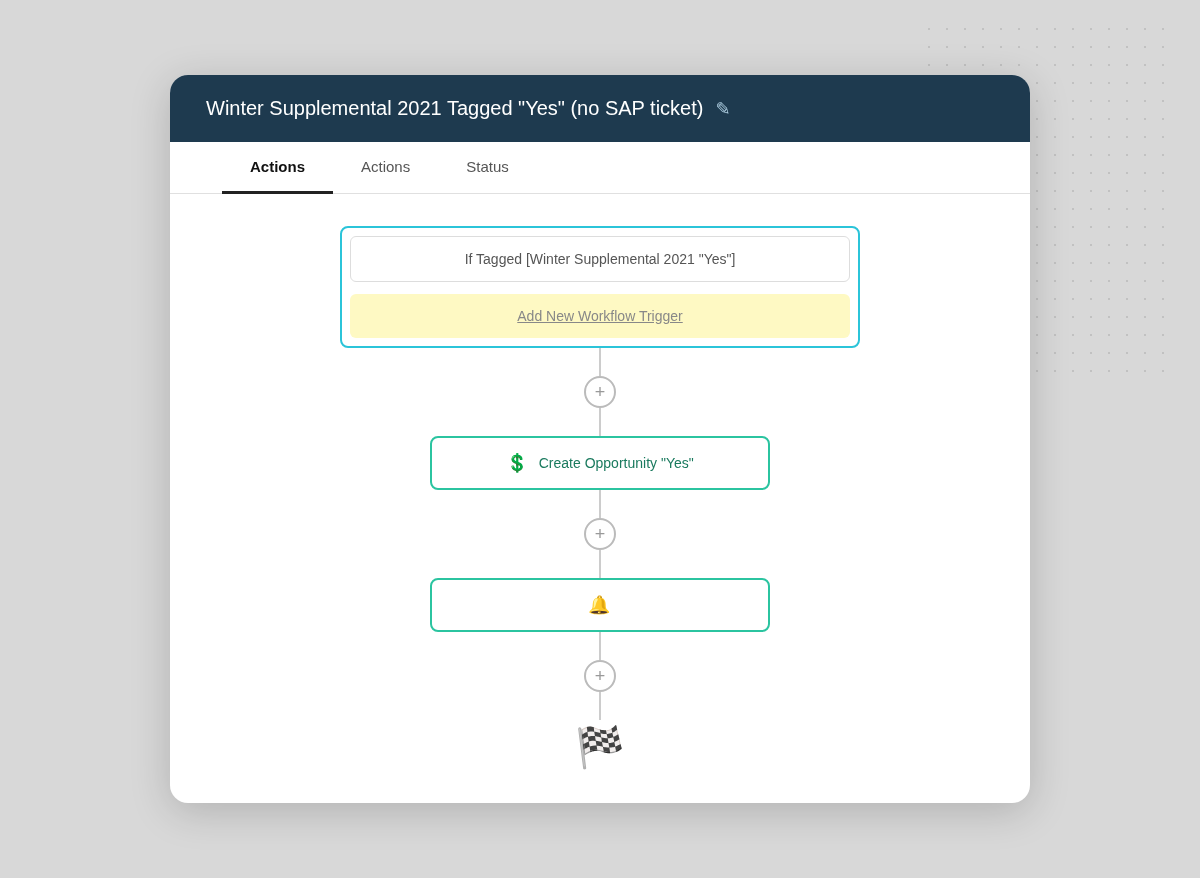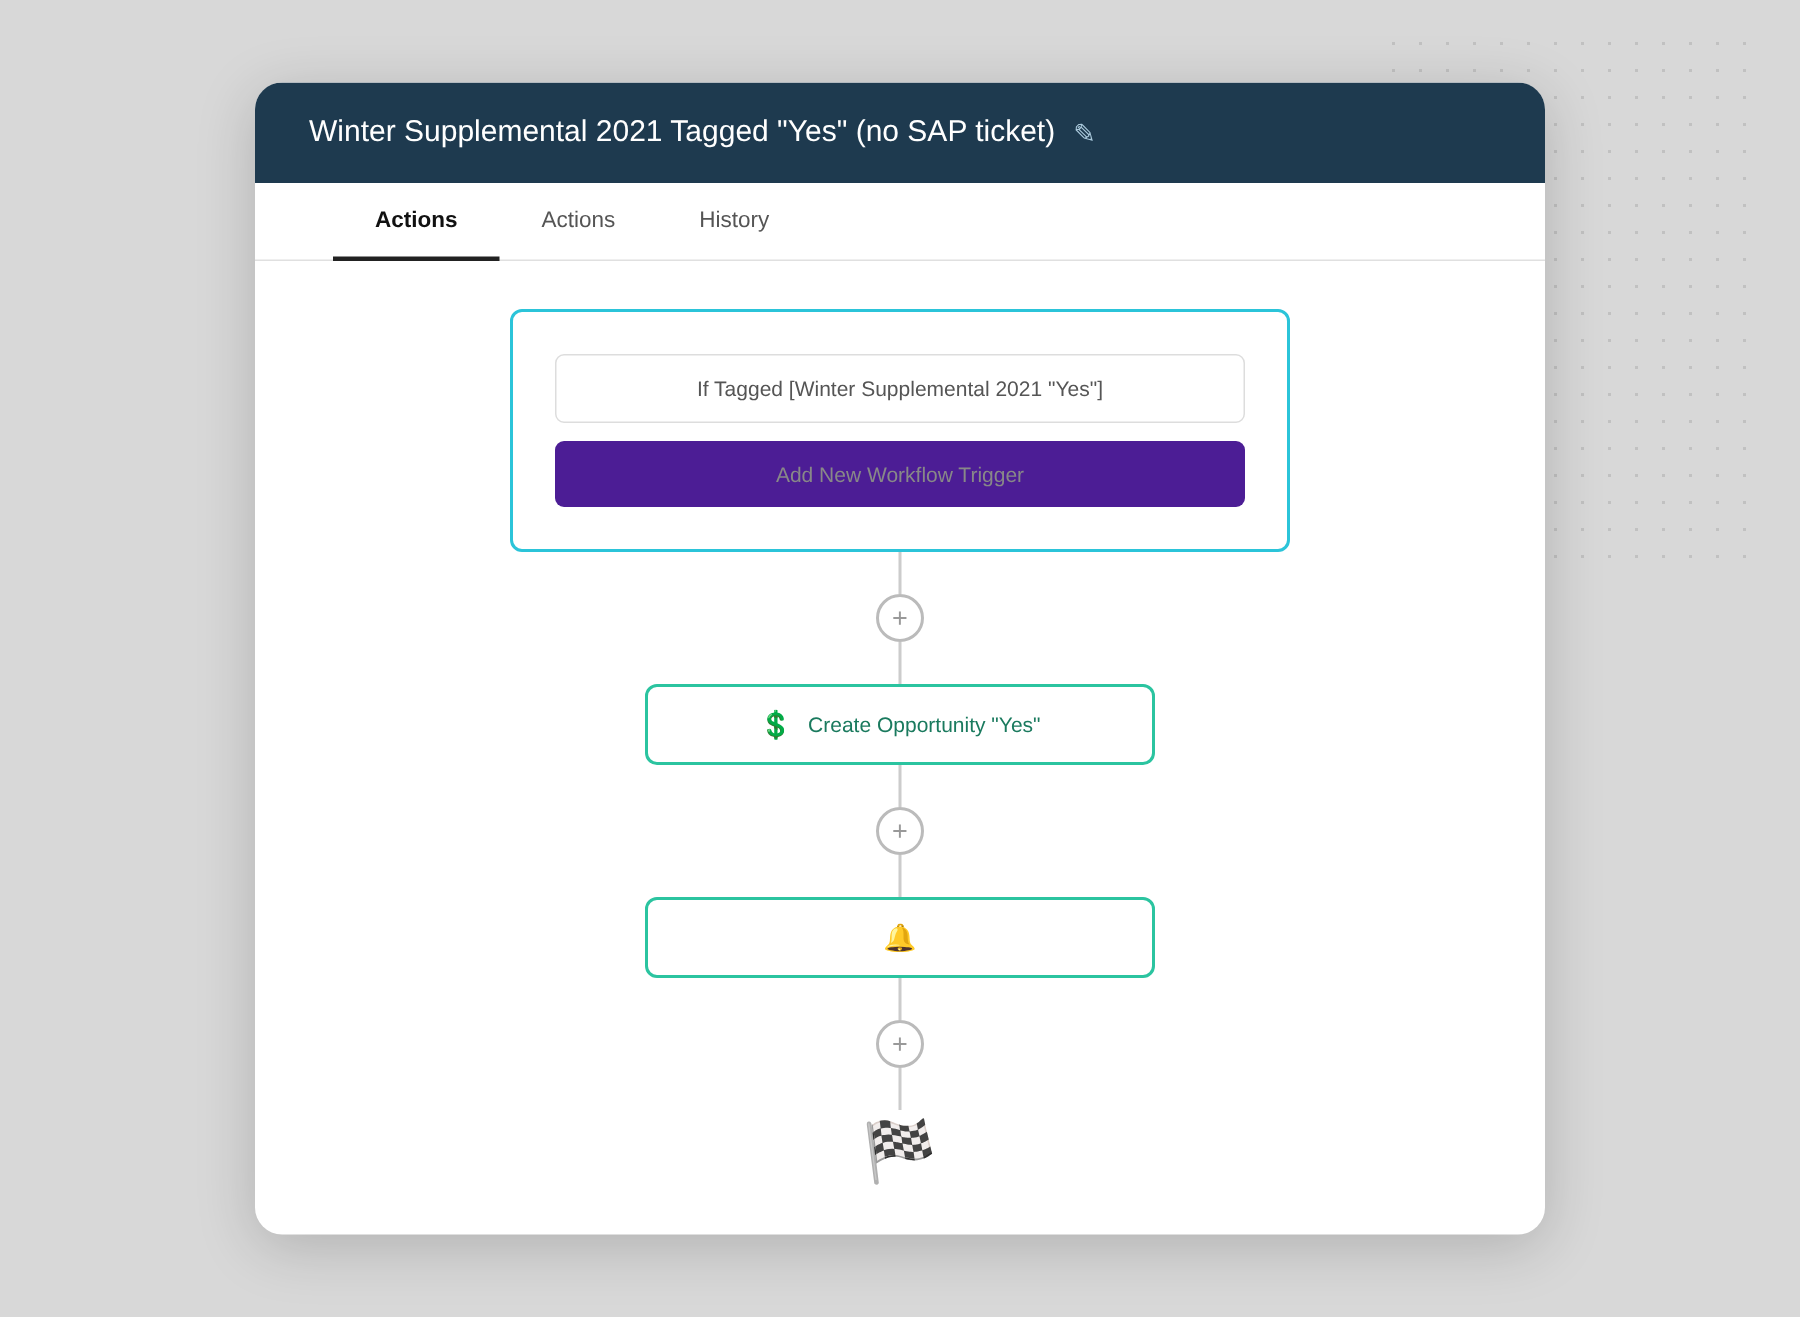--- a/index.html
+++ b/index.html
@@ -93,44 +93,45 @@
       padding: 32px 36px;
       display: flex;
       flex-direction: column;
       align-items: center;
     }
     
     .trigger-box {
       border: 2.5px solid #2bc4d9;
       border-radius: 8px;
       width: 520px;
-      padding: 28px;
+      padding: 8px;
       background: #fff;
       margin-bottom: 0;
     }
     .trigger-condition {
       border: 1px solid #ddd;
       border-radius: 6px;
       padding: 14px 20px;
       text-align: center;
       color: #555;
       font-size: 14px;
       margin-bottom: 12px;
       background: #fff;
     }
     .add-trigger-btn {
-      background: #4c1d95;
+      background: #fef9c3;
       border: none;
       border-radius: 6px;
       width: 100%;
       padding: 14px 20px;
       text-align: center;
       color: #888;
       font-size: 14px;
       cursor: pointer;
+      text-decoration: underline;
     }
     
     .connector {
       display: flex;
       flex-direction: column;
       align-items: center;
       margin: 0;
     }
     .connector-line {
       width: 2px;
@@ -186,21 +187,21 @@
     </div>
 
     <div class="tabs">
       <div class="tab active">
         <span>Actions</span>
       </div>
       <div class="tab">
         <span>Actions</span>
       </div>
       <div class="tab">
-        <span>History</span>
+        <span>Status</span>
       </div>
     </div>
 
     <div class="card-body">
 
       <div class="trigger-box">
         <div class="trigger-condition">If Tagged [Winter Supplemental 2021 "Yes"]</div>
         <button class="add-trigger-btn">Add New Workflow Trigger</button>
       </div>
 

